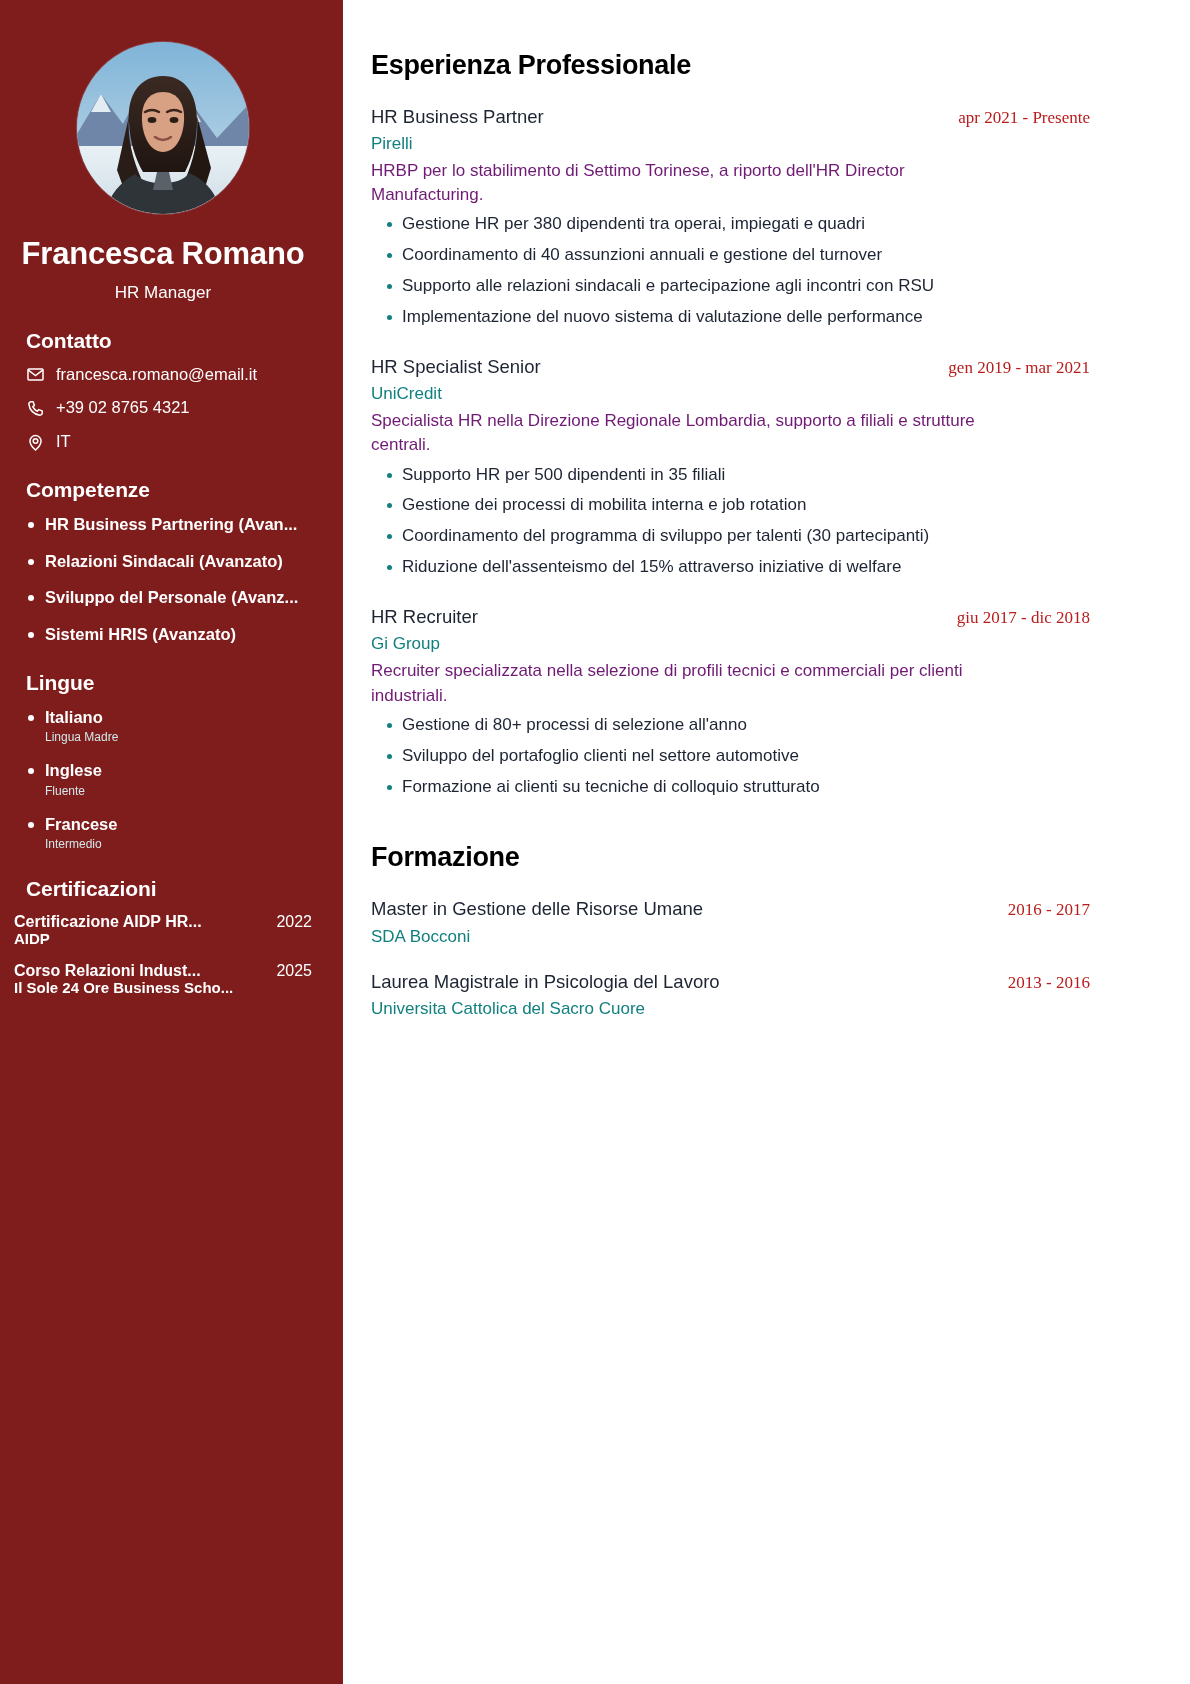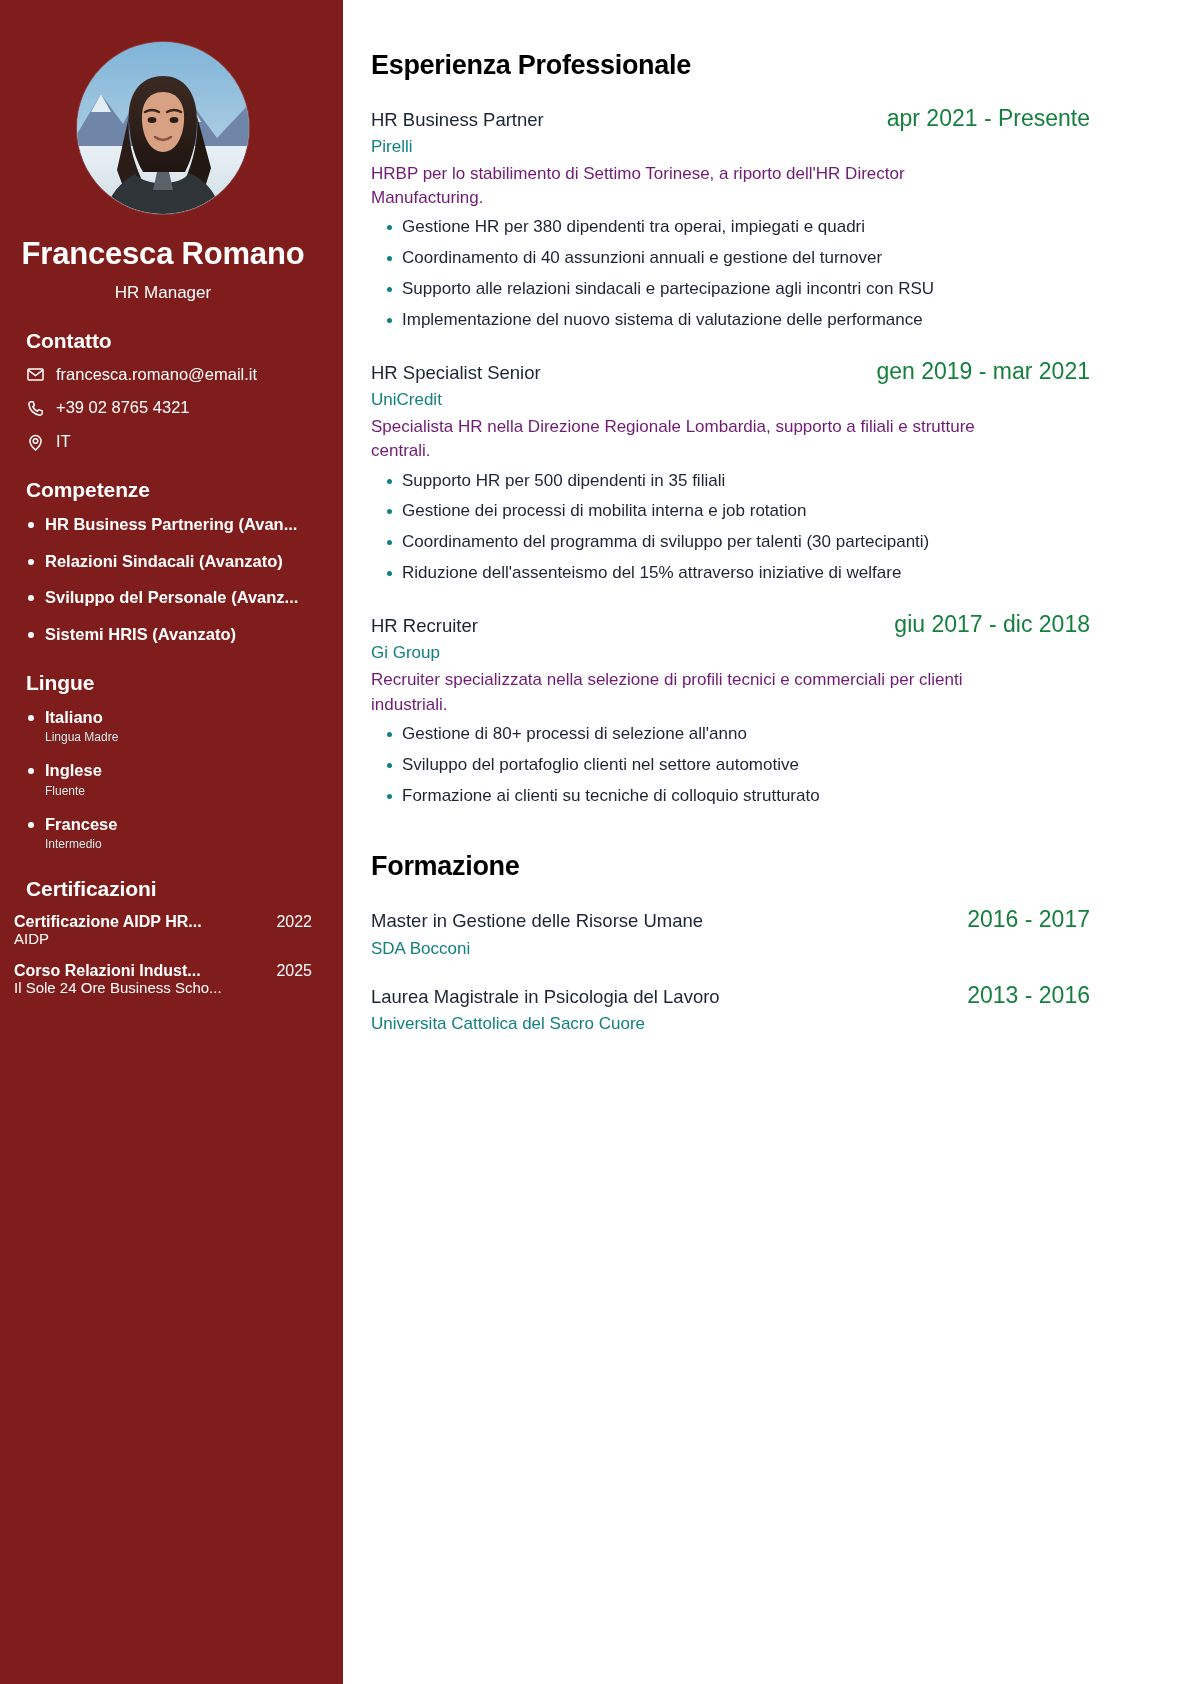--- a/index.html
+++ b/index.html
@@ -160,21 +160,21 @@
     max-width: 228px;
   }
   .cert-year {
     font-size: 16px;
     font-weight: 400;
     flex: 0 0 auto;
     color: #ffffff;
   }
   .cert-issuer {
     font-size: 15px;
-    font-weight: 400;
+    font-weight: 700;
     color: #ffffff;
     white-space: nowrap;
     overflow: hidden;
     text-overflow: ellipsis;
     max-width: 278px;
     margin-top: -1px;
   }
 
   
   .main {
@@ -199,25 +199,26 @@
     justify-content: space-between;
     gap: 18px;
   }
   .entry-role {
     font-size: 18.5px;
     font-weight: 400;
     color: #1d2433;
     line-height: 1.3;
   }
   .entry-dates {
-    font-size: 23px;
-    font-weight: 400;
-    color: #15803d;
+    font-size: 17px;
+    font-weight: 400;
+    color: #b91c1c;
     flex: 0 0 auto;
     white-space: nowrap;
+    font-family: Liberation Serif, serif;
   }
   .entry-org {
     font-size: 17px;
     font-weight: 400;
     color: #11817f;
     margin-top: 4px;
     line-height: 1.3;
   }
   .entry-desc {
     font-size: 17px;

